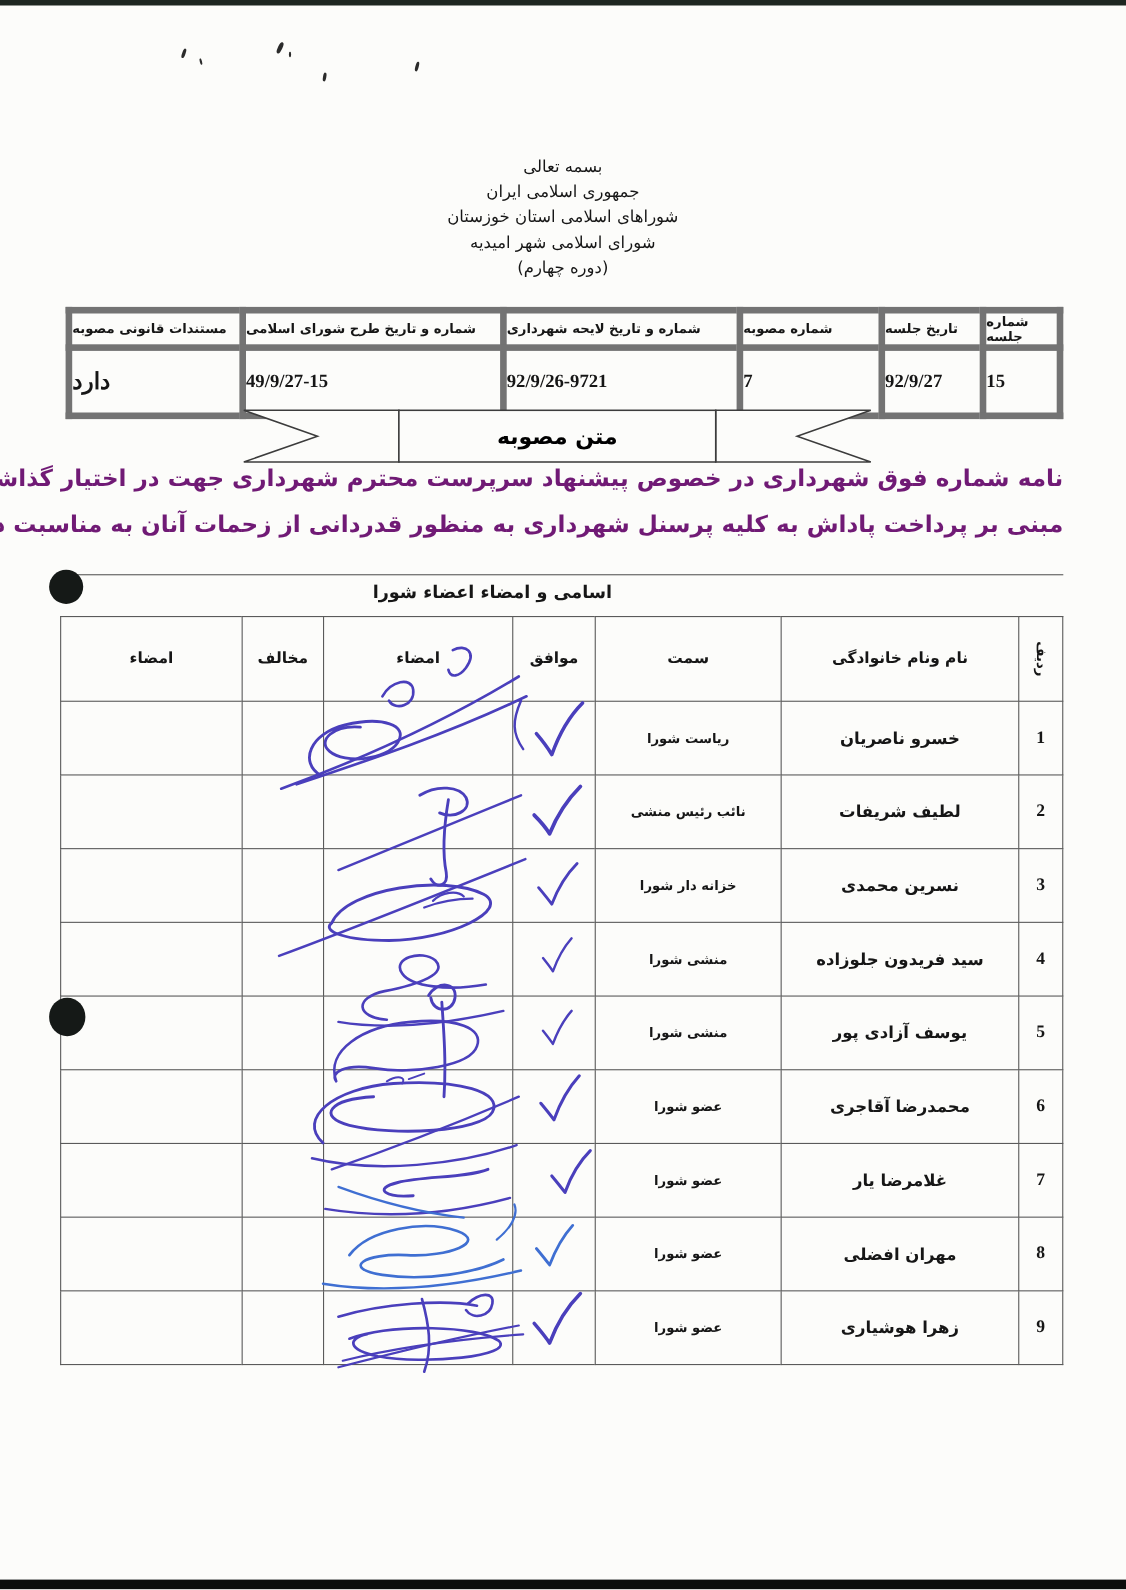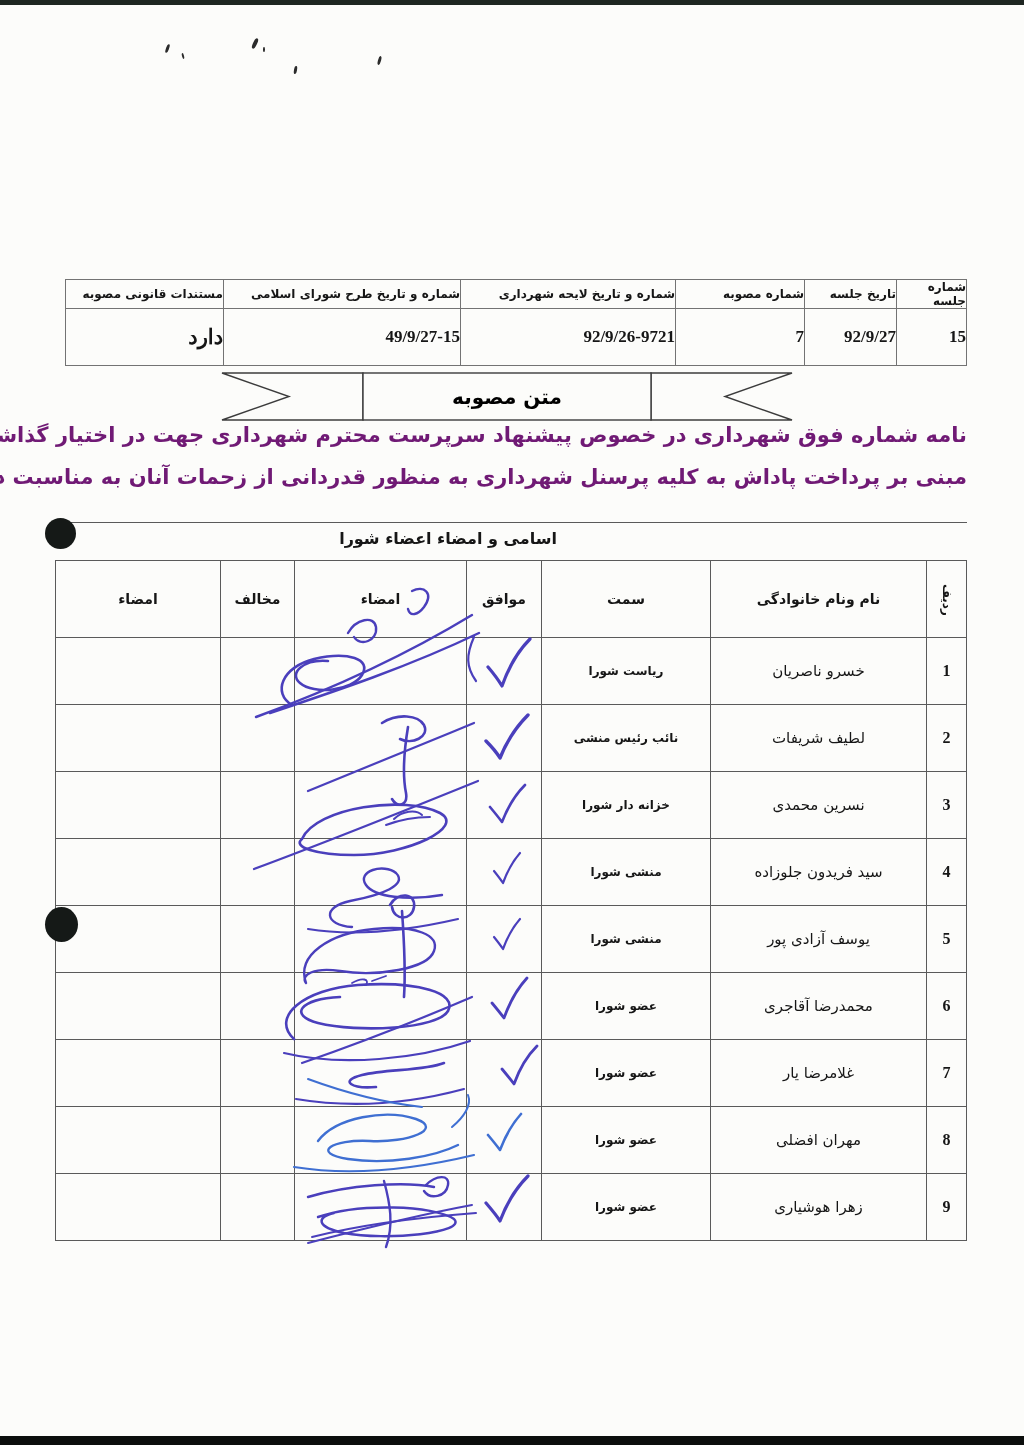--- a/index.html
+++ b/index.html
@@ -10,21 +10,21 @@
   .strip-bottom{top:1436px;height:9px;background:#0c0e0d;}
   .stray{position:absolute;background:#2b2b2b;border-radius:45%;}
 
   
   .letterhead{position:absolute;top:140px;left:0;width:1024px;text-align:center;
               font-size:15px;line-height:23px;font-weight:400;}
 
   
   .meeting-table{position:absolute;top:279px;right:57px;width:901px;border-collapse:collapse;
                  table-layout:fixed;direction:rtl;}
-  .meeting-table td,.meeting-table th{border:1px solid #737373;padding:0;text-align:right;vertical-align:middle;}
+  .meeting-table td,.meeting-table th{border:6px solid #737373;padding:0;text-align:left;vertical-align:middle;}
   .meeting-table th{height:25px;font-size:12px;font-weight:bold;}
   .meeting-table td{height:56px;font-size:17px;font-weight:bold;font-family:"Liberation Serif",serif;}
   .meeting-table td.fa-val{font-family:Liberation Sans, sans-serif;font-size:21px;letter-spacing:4px;}
 
   
   .banner{position:absolute;top:366px;right:434px;width:590px;height:58px;right:auto;left:212px;}
   .banner text{font-family:"DejaVu Sans",sans-serif;font-weight:bold;font-size:20px;}
 
   
   .res-text{position:absolute;top:414px;right:57px;width:901px;font-size:21px;font-weight:bold;
@@ -36,21 +36,21 @@
   .members-title{position:absolute;top:529px;left:0;width:896px;text-align:center;
                  font-size:16px;font-weight:bold;}
 
   
   .members-table{position:absolute;top:560px;right:57px;width:911px;border-collapse:collapse;
                  table-layout:fixed;direction:rtl;}
   .members-table th,.members-table td{border:1px solid #5a5a5a;padding:0;text-align:center;vertical-align:middle;}
   .members-table th{height:76px;font-size:14px;font-weight:bold;}
   .members-table td{height:66px;}
   .members-table td.c-no{font-family:"Liberation Serif",serif;font-size:16px;font-weight:bold;}
-  .members-table td.c-name{font-size:15px;font-weight:normal;}
+  .members-table td.c-name{font-size:15px;font-weight:bold;}
   .members-table td.c-pos{font-size:12px;font-weight:bold;}
   .radif{display:inline-block;transform:rotate(90deg);font-size:12px;letter-spacing:1px;}
 
   
   .ink-overlay{position:absolute;top:555px;left:56px;width:911px;height:700px;pointer-events:none;}
   .ink-overlay path{fill:none;stroke-linecap:round;stroke-linejoin:round;}
   .ink{stroke:var(--ink,#4a3fbc);}
   .ink-light{stroke:var(--ink-light,#3f6fd2);}
 
   .punch{position:absolute;border-radius:50%;background:#151917;}
@@ -65,20 +65,27 @@
   <div class="scan-strip strip-top"></div>
   <div class="scan-strip strip-bottom"></div>
 
   <div class="stray" style="left:166px;top:44px;width:3px;height:9px;transform:rotate(20deg);"></div>
   <div class="stray" style="left:182px;top:53px;width:2px;height:6px;transform:rotate(-15deg);"></div>
   <div class="stray" style="left:253px;top:38px;width:4px;height:11px;transform:rotate(25deg);"></div>
   <div class="stray" style="left:263px;top:47px;width:2px;height:5px;"></div>
   <div class="stray" style="left:294px;top:66px;width:3px;height:8px;transform:rotate(10deg);"></div>
   <div class="stray" style="left:378px;top:56px;width:3px;height:9px;transform:rotate(15deg);"></div>
 
+  <div class="letterhead">
+    <div>بسمه تعالی</div>
+    <div>جمهوری اسلامی ایران</div>
+    <div>شوراهای اسلامی استان خوزستان</div>
+    <div>شورای اسلامی شهر امیدیه</div>
+    <div>(دوره چهارم)</div>
+  </div>
 
   <table class="meeting-table">
     <colgroup>
       <col style="width:70px">
         <col style="width:92px">
         <col style="width:129px">
       <col style="width:215px">
         <col style="width:237px">
         <col style="width:158px">
     </colgroup>

